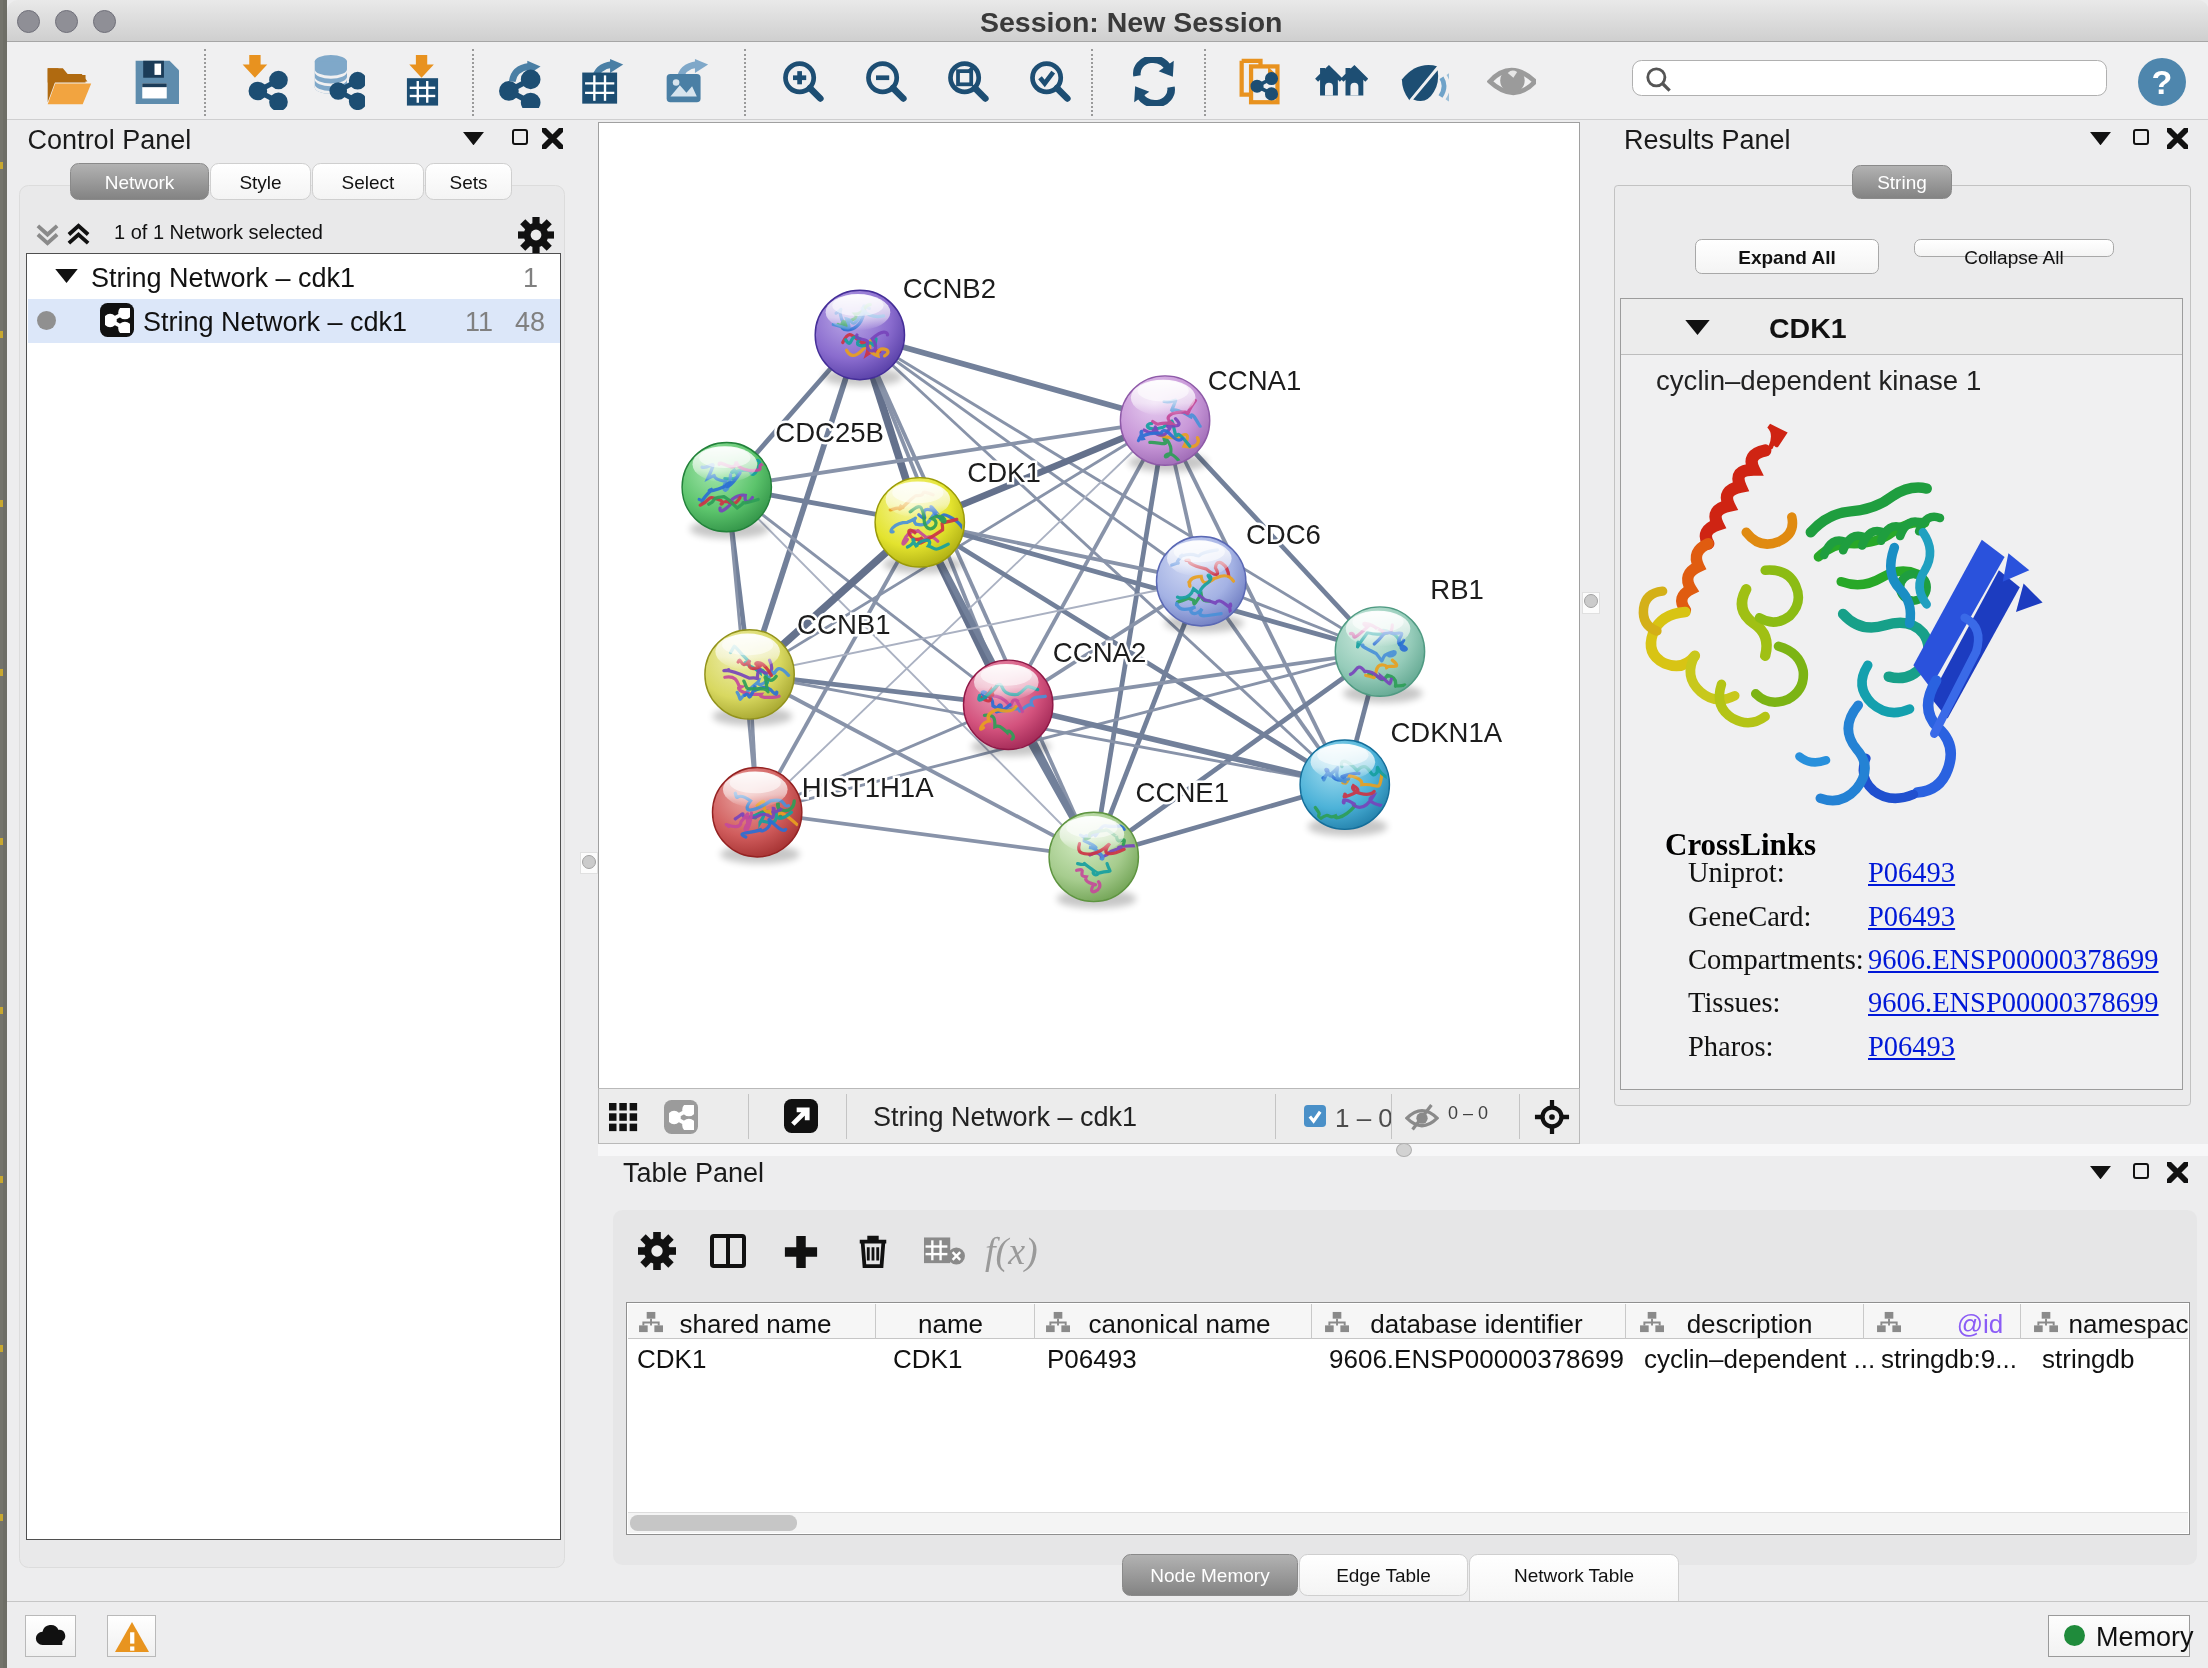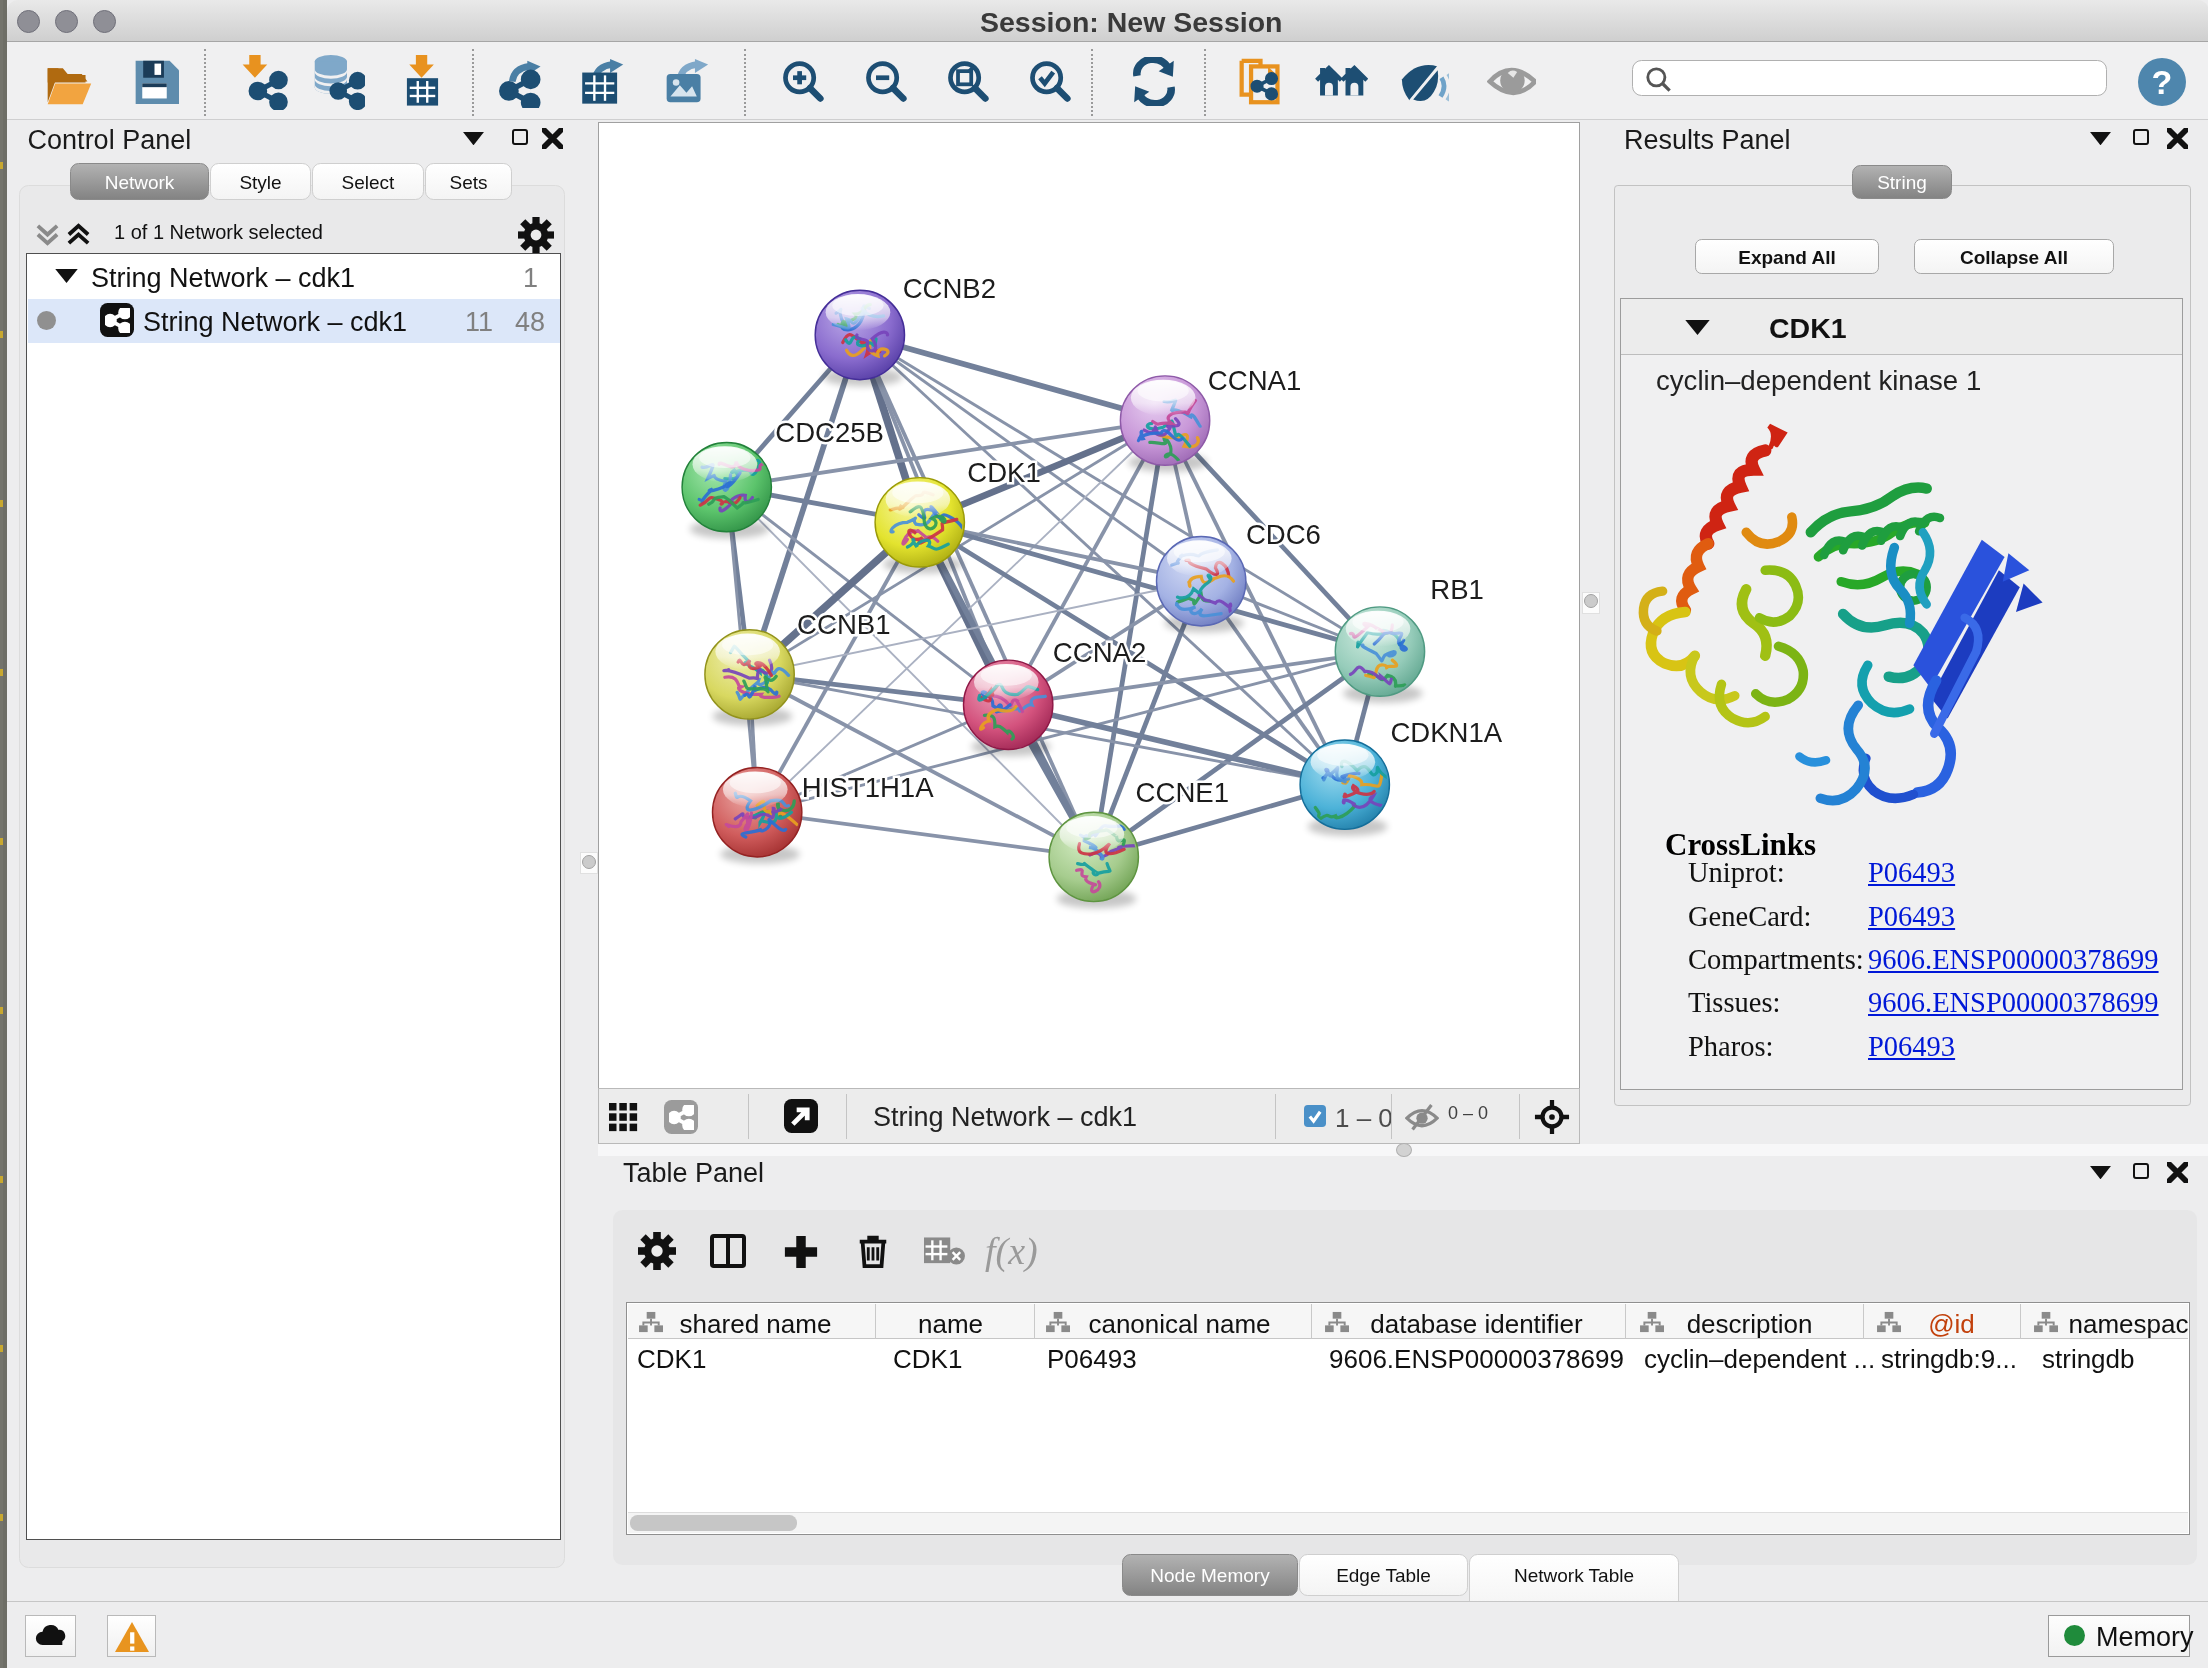--- a/index.html
+++ b/index.html
@@ -613,21 +613,21 @@
 <svg style="position:absolute;left:2090px;top:132px" width="21" height="13.3" viewBox="0 0 22 14">
     <path d="M0 0 h22 l-11 14 z" fill="#111"></path>
   </svg>
 <div style="position:absolute;left:2133px;top:129px;width:16px;height:16px;border:2.9px solid #111;border-radius:2.9px"></div>
 <svg style="position:absolute;left:2167px;top:128px" width="21" height="21" viewBox="0 0 22 22">
     <path d="M2 2 L20 20 M20 2 L2 20" stroke="#111" stroke-width="6" stroke-linecap="round"></path>
   </svg>
 <div class="abs" style="left:1614px;top:185px;width:577px;height:921px;background:#ebebec;border:1px solid #c2c2c2;border-radius:3.8px"></div>
 <div class="tabbtn btn-dark" style="left:1852px;top:165px;width:100px;height:34px;line-height:34px">String</div>
 <div class="tabbtn btn-lite" style="left:1695px;top:239px;width:184px;height:35px;line-height:35px;font-weight:bold;border-radius:6.7px;border-color:#a8a8a8">Expand All</div>
-<div class="tabbtn btn-lite" style="left:1914px;top:239px;width:200px;height:35px;line-height:35px;font-weight:bold;border-radius:6.7px;border-color:#a8a8a8">Collapse All</div>
+<div class="tabbtn btn-lite" style="left:1914px;top:239px;width:200px;height:18px;line-height:35px;font-weight:normal;border-radius:6.7px;border-color:#a8a8a8">Collapse All</div>
 <div class="abs" style="left:1620px;top:298px;width:563px;height:792px;background:#f0f0f1;border:1px solid #9c9c9c"></div>
 <div class="abs" style="left:1621px;top:299px;width:561px;height:56px;background:#ececec;border-bottom:1px solid #bdbdbd"></div>
 <svg style="position:absolute;left:1685px;top:320px" width="25" height="15" viewBox="0 0 26 16">
     <path d="M0 0 h26 l-13 16 z" fill="#111"></path>
   </svg>
 <div class="txt" style="left:1769px;top:312px;font-size:28.5px;font-weight:bold;color:#111">CDK1</div>
 <div class="txt" style="left:1656px;top:365px;font-size:27.6px;color:#222">cyclin–dependent kinase 1</div>
 <svg style="position:absolute;left:1636px;top:418px" width="418" height="428" viewBox="0 0 440 450">
     <g transform="translate(-1720 -440)" stroke-linecap="round">
       <path d="M1856 474 q-20 4 -12 20 q-22 0 -14 18 q-20 4 -12 20 q-20 4 -12 20 q-18 6 -10 20" fill="none" stroke="#cf2413" stroke-width="13"></path>
@@ -757,21 +757,21 @@
     <rect x="16" y="15" width="9" height="7" fill="#8a8a8a"></rect>
     <path d="M12.5 8 v4 M4.5 15 v-3 h16 v3 M12.5 12 v3" stroke="#8a8a8a" stroke-width="2" fill="none"></path>
   </svg>
 <div class="txt" style="left:1607px;top:1309px;width:285px;text-align:center;font-size:26px;color:#111">description</div>
 <svg style="position:absolute;left:1877px;top:1311px" width="25" height="23" viewBox="0 0 26 24">
     <rect x="8" y="1" width="9" height="7" fill="#8a8a8a"></rect>
     <rect x="0" y="15" width="9" height="7" fill="#8a8a8a"></rect>
     <rect x="16" y="15" width="9" height="7" fill="#8a8a8a"></rect>
     <path d="M12.5 8 v4 M4.5 15 v-3 h16 v3 M12.5 12 v3" stroke="#8a8a8a" stroke-width="2" fill="none"></path>
   </svg>
-<div class="txt" style="left:1809px;top:1309px;width:285px;text-align:center;font-size:26px;color:#c2410c">@id</div>
+<div class="txt" style="left:1809px;top:1309px;width:342px;text-align:center;font-size:26px;color:#8b5cf6">@id</div>
 <svg style="position:absolute;left:2034px;top:1311px" width="25" height="23" viewBox="0 0 26 24">
     <rect x="8" y="1" width="9" height="7" fill="#8a8a8a"></rect>
     <rect x="0" y="15" width="9" height="7" fill="#8a8a8a"></rect>
     <rect x="16" y="15" width="9" height="7" fill="#8a8a8a"></rect>
     <path d="M12.5 8 v4 M4.5 15 v-3 h16 v3 M12.5 12 v3" stroke="#8a8a8a" stroke-width="2" fill="none"></path>
   </svg>
 <div class="txt" style="left:1986px;top:1309px;width:285px;text-align:center;font-size:26px;color:#111">namespac</div>
 <div class="txt" style="left:637px;top:1344px;font-size:26px;color:#111">CDK1</div>
 <div class="txt" style="left:893px;top:1344px;font-size:26px;color:#111">CDK1</div>
 <div class="txt" style="left:1047px;top:1344px;font-size:26px;color:#111">P06493</div>

